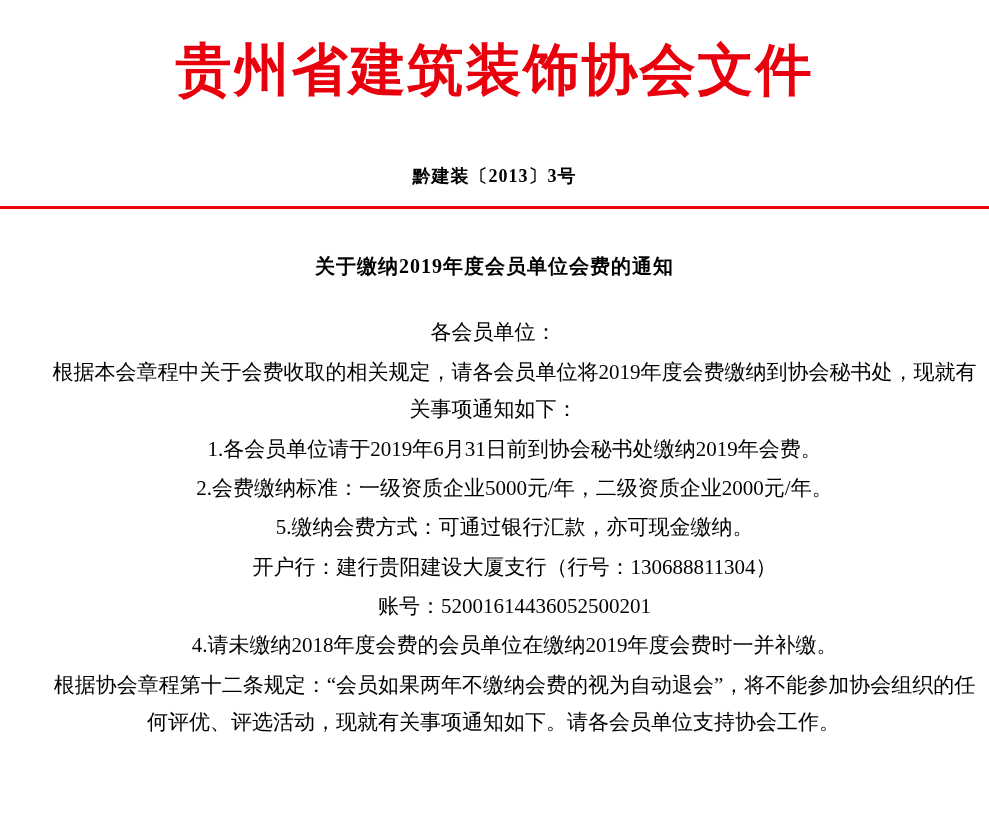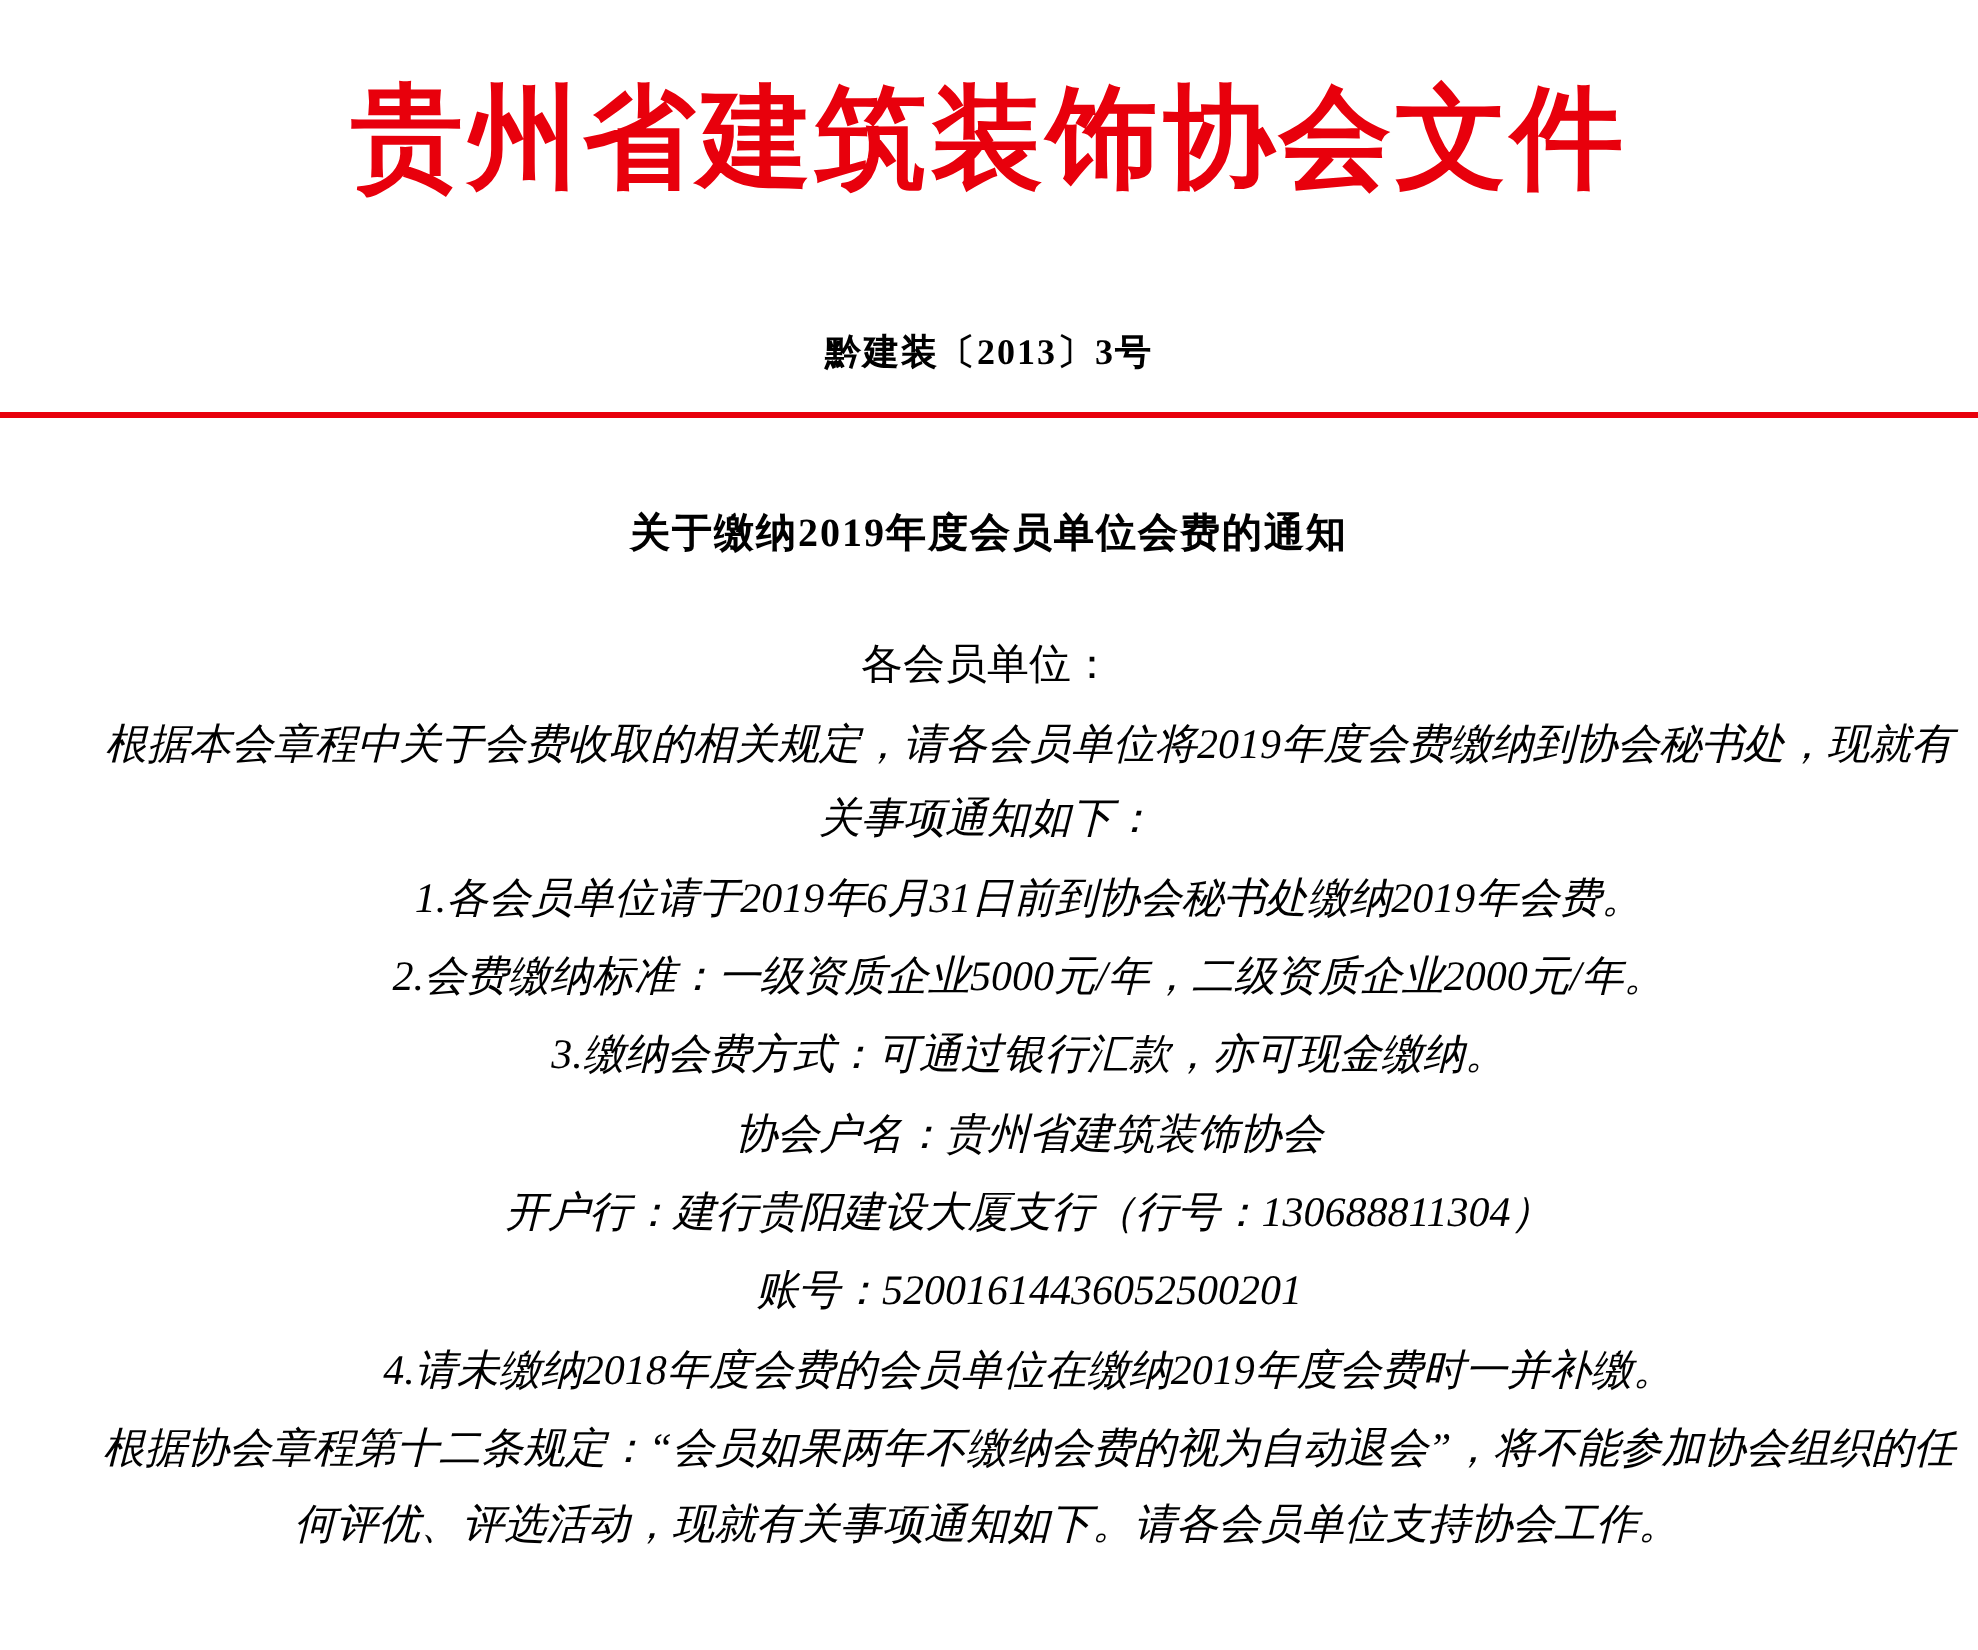--- a/index.html
+++ b/index.html
@@ -57,21 +57,20 @@
     padding: 0 8px 0 6px;
     font-size: 21px;
     line-height: 1.78;
   }
   .p {
     margin: 0 0 2px 0;
     text-align: center;
   }
   .p.indent {
     text-indent: 2em;
-    font-style: italic;
   }
 </style>
 </head>
 <body>
 
 <div class="page">
 
   <div class="doc-header">
     <div class="doc-org-title">贵州省建筑装饰协会文件</div>
   </div>
@@ -80,21 +79,20 @@
 
   <div class="red-rule"></div>
 
   <div class="doc-title">关于缴纳2019年度会员单位会费的通知</div>
 
   <div class="doc-body">
     <p class="p">各会员单位：</p>
     <p class="p indent">根据本会章程中关于会费收取的相关规定，请各会员单位将2019年度会费缴纳到协会秘书处，现就有关事项通知如下：</p>
     <p class="p indent">1.各会员单位请于2019年6月31日前到协会秘书处缴纳2019年会费。</p>
     <p class="p indent">2.会费缴纳标准：一级资质企业5000元/年，二级资质企业2000元/年。</p>
-    <p class="p indent">3.缴纳会费方式：可通过银行汇款，亦可现金缴纳。</p>
-    <p class="p indent">协会户名：贵州省建筑装饰协会</p>
+    <p class="p indent">5.缴纳会费方式：可通过银行汇款，亦可现金缴纳。</p>
     <p class="p indent">开户行：建行贵阳建设大厦支行（行号：130688811304）</p>
     <p class="p indent">账号：52001614436052500201</p>
     <p class="p indent">4.请未缴纳2018年度会费的会员单位在缴纳2019年度会费时一并补缴。</p>
     <p class="p indent">根据协会章程第十二条规定：“会员如果两年不缴纳会费的视为自动退会”，将不能参加协会组织的任何评优、评选活动，现就有关事项通知如下。请各会员单位支持协会工作。</p>
   </div>
 
 </div>
 
 </body></html>

